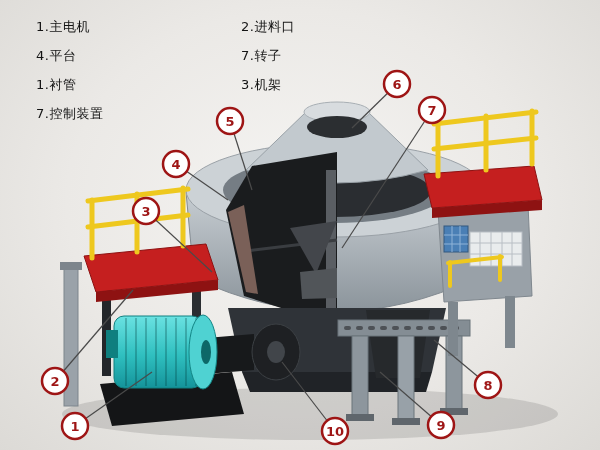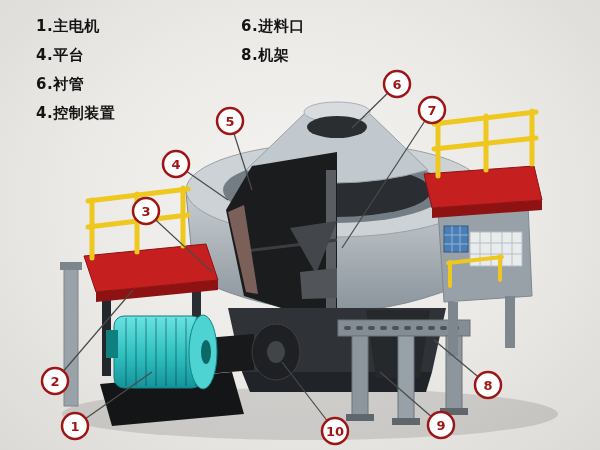--- a/index.html
+++ b/index.html
@@ -9,21 +9,21 @@
     position: relative; width: 600px; height: 450px; overflow: hidden;
     background: radial-gradient(ellipse at 50% 45%, #f5f4f2 0%, #ebe9e6 55%, #dcdad6 100%);
   }
   .stage svg { position:absolute; left:0; top:0; }
   .legend { position:absolute; top:12px; left:36px; width:550px; height:150px; }
   .legend-col { position:absolute; top:0; }
   .legend-col.c1 { left:0; }
   .legend-col.c2 { left:205px; }
   .legend-col.c3 { left:411px; }
   .legend-item {
-    font-size:15px; font-weight:700; color:#141414;
+    font-size:13px; font-weight:400; color:#141414;
     line-height:29px; white-space:nowrap; letter-spacing:0.5px;
   }
   .co-num { font-size:13px; font-weight:700; fill:#9e1515; }
   .co-line { stroke:#4a4a4a; stroke-width:1.2; }
   .co-circle { fill:#ffffff; stroke:#9e1515; stroke-width:2.5; }
 </style>
 </head>
 <body>
 
 <div class="stage">
@@ -193,22 +193,23 @@
       <line class="co-line" x1="335" y1="431" x2="282" y2="362"></line>
       <circle class="co-circle" cx="335" cy="431" r="13"></circle>
       <text class="co-num" x="335" y="436" text-anchor="middle">10</text>
     </g>
   </svg>
 
   <div class="legend">
     <div class="legend-col c1">
       <div class="legend-item">1.主电机</div>
       <div class="legend-item">4.平台</div>
-      <div class="legend-item">6.衬管</div>
-      <div class="legend-item">4.控制装置</div>
+      <div class="legend-item">1.衬管</div>
+      <div class="legend-item">7.控制装置</div>
     </div>
     <div class="legend-col c2">
-      <div class="legend-item">6.进料口</div>
-      <div class="legend-item">8.机架</div>
+      <div class="legend-item">2.进料口</div>
+      <div class="legend-item">7.转子</div>
+      <div class="legend-item">3.机架</div>
     </div>
   </div>
 
 </div>
 
 </body></html>

